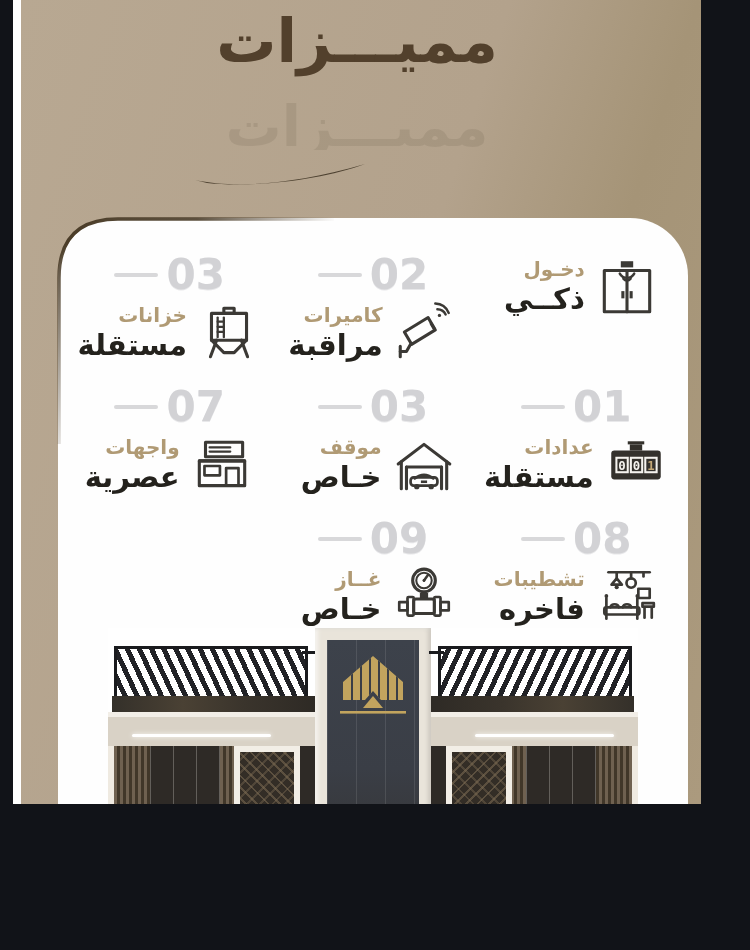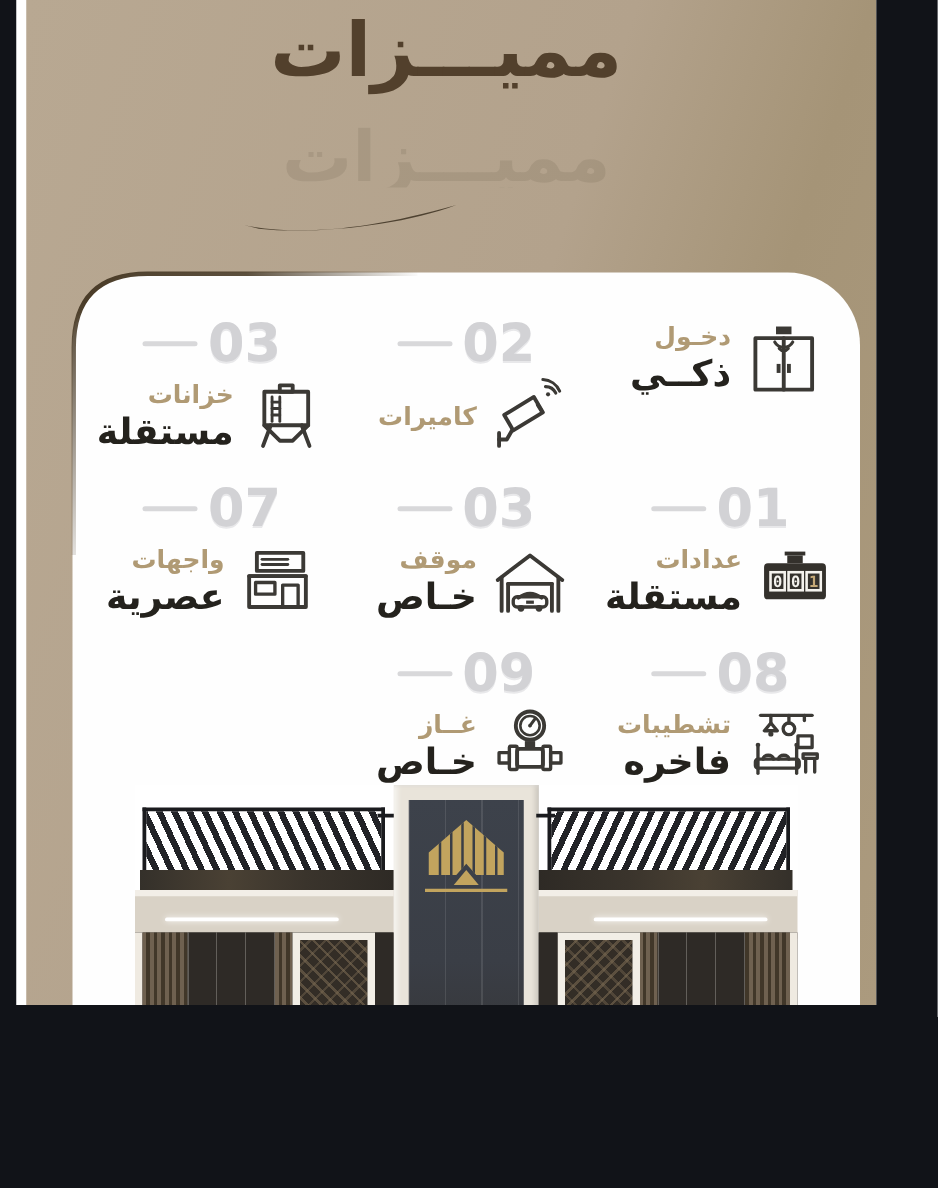--- a/index.html
+++ b/index.html
@@ -141,20 +141,21 @@
                 <line x1="38" y1="23" x2="41" y2="28"></line>
                 <path d="M18,43 L14,50 H8"></path>
                 <path d="M8,45 V55"></path>
                 <circle cx="46" cy="15" r="1.6" fill="#3b3935" stroke="none"></circle>
                 <path d="M44,9 a9,9 0 0 1 8,5" stroke-width="2.4"></path>
                 <path d="M42,3.5 a15,15 0 0 1 13,9" stroke-width="2.4"></path>
               </svg>
             </span>
             <span class="labels">
               <span class="l1">كاميرات</span>
+              <span class="l2">مراقبة</span>
             </span>
           </div>
         </div>
 
         <div class="cell">
           <div class="numrow">
             <span class="numdash"></span>
             <span class="num">03</span>
           </div>
           <div class="bodyrow">

